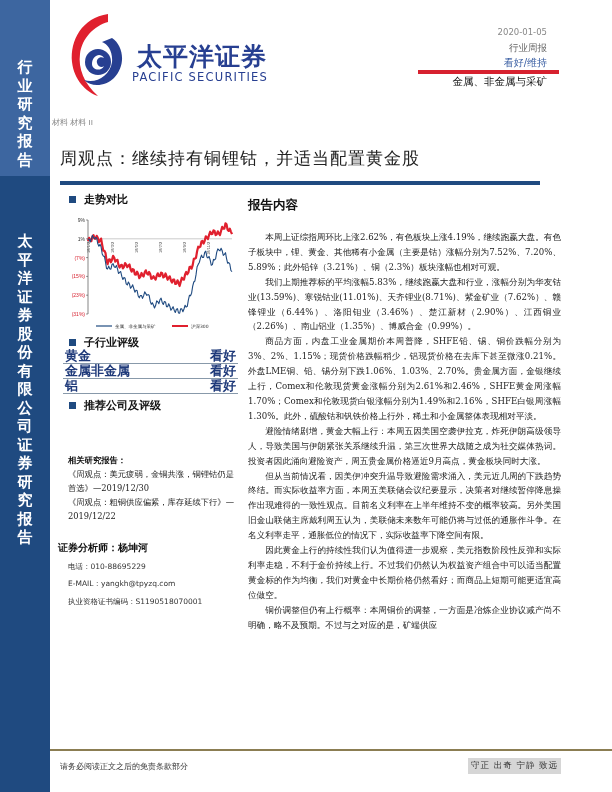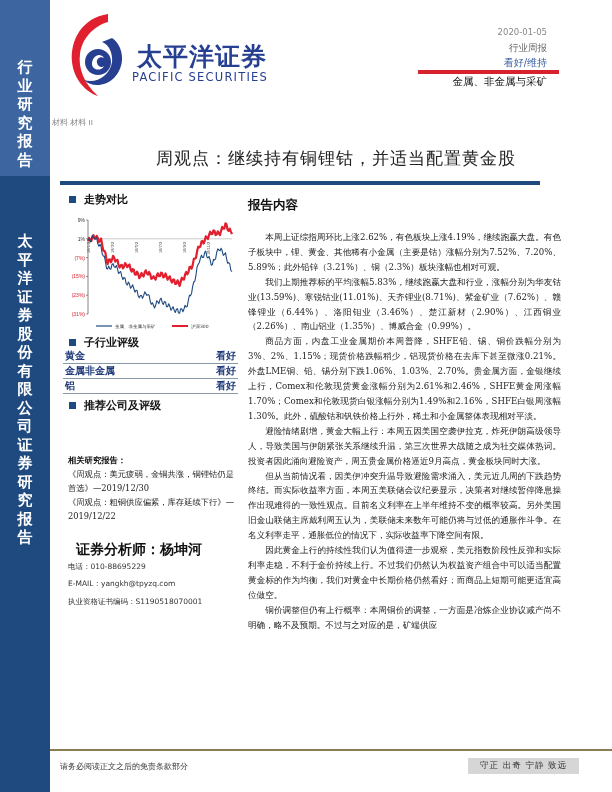--- a/index.html
+++ b/index.html
@@ -21,52 +21,52 @@
 
   
   .hdr-right { position:absolute; right:65px; text-align:right; font-family:"DejaVu Sans", sans-serif; }
   .hdr-date { top:27px; font-size:8.5px; color:#888; }
   .hdr-type { top:42px; font-size:9.5px; color:#666; }
   .hdr-rating { top:56px; font-size:10px; color:#3a5fa3; }
   .red-bar { position:absolute; left:418px; top:70px; width:141px; height:4px; background:#d7212f; }
   .hdr-sector { top:75px; font-size:10.5px; color:#111; }
 
   
-  .title { position:absolute; left:60px; width:552px; top:147px; text-align:center; font-size:17px; color:#222; letter-spacing:1px; }
+  .title { position:absolute; left:60px; width:552px; top:147px; font-size:17px; color:#222; letter-spacing:1px; }
   .title-rule { position:absolute; left:60px; top:181px; width:480px; height:4px; background:#1f4a80; }
 
   
   .sec-head { position:absolute; left:69px; font-size:11px; font-weight:bold; color:#111; display:flex; align-items:center; }
   .sec-head .sq { width:7px; height:7px; background:#1f4a80; margin-right:8px; }
   .sec-trend { top:192px; }
   .sec-sub { top:335px; }
   .sec-rec { top:398px; }
 
   .chart { position:absolute; left:60px; top:210px; width:178px; height:120px; }
 
   .rating-table { position:absolute; left:63px; top:349px; width:175px; }
-  .rating-row { display:flex; justify-content:space-between; height:15px; align-items:center; border-bottom:1.5px solid #8899aa; font-size:10px; font-weight:bold; color:#1f3a7a; padding:0 2px;text-align:center; }
+  .rating-row { display:flex; justify-content:space-between; height:15px; align-items:center; border-bottom:1.5px solid #8899aa; font-size:13px; font-weight:bold; color:#1f3a7a; padding:0 2px;text-align:center; }
 
   .related { position:absolute; left:68px; top:453px; width:170px; font-size:8.3px; line-height:14px; color:#222; }
   .related .lbl { font-weight:bold; color:#111; }
-  .analyst { position:absolute; left:76px; top:541px; font-size:14px; font-weight:bold; }
+  .analyst { position:absolute; left:58px; top:541px; font-size:10px; font-weight:bold; }
   .contact { position:absolute; left:68px; font-size:7.5px; color:#333; font-family:"DejaVu Sans", sans-serif; }
   .c-tel { top:562px; }
   .c-mail { top:579px; }
   .c-cert { top:597px; }
 
   
   .report-head { position:absolute; left:248px; top:197px; font-size:12.5px; font-weight:bold; color:#111; }
   .body-text { position:absolute; left:248px; top:230px; width:313px; font-size:8.6px; line-height:14.9px; color:#222; text-align:justify; }
   .body-text p { text-indent:2em; }
 
   
   .foot-rule { position:absolute; left:50px; top:749px; width:562px; height:2px; background:#8b7d52; }
   .foot-left { position:absolute; left:60px; top:761px; font-size:8px; color:#333; }
-  .foot-right { position:absolute; left:468px; top:758px; font-size:8.5px; color:#333; background:#d6d6d6; padding:2px 12px; letter-spacing:1px; }
+  .foot-right { position:absolute; left:468px; top:758px; font-size:8.5px; color:#333; background:#d6d6d6; padding:2px 3px; letter-spacing:1px; }
 </style>
 </head>
 <body>
 
 <div class="sidebar-top"></div>
 <div class="sidebar-bottom"></div>
 <div class="vtext top" id="vt-top">
     <span>行</span>
     <span>业</span>
     <span>研</span>

